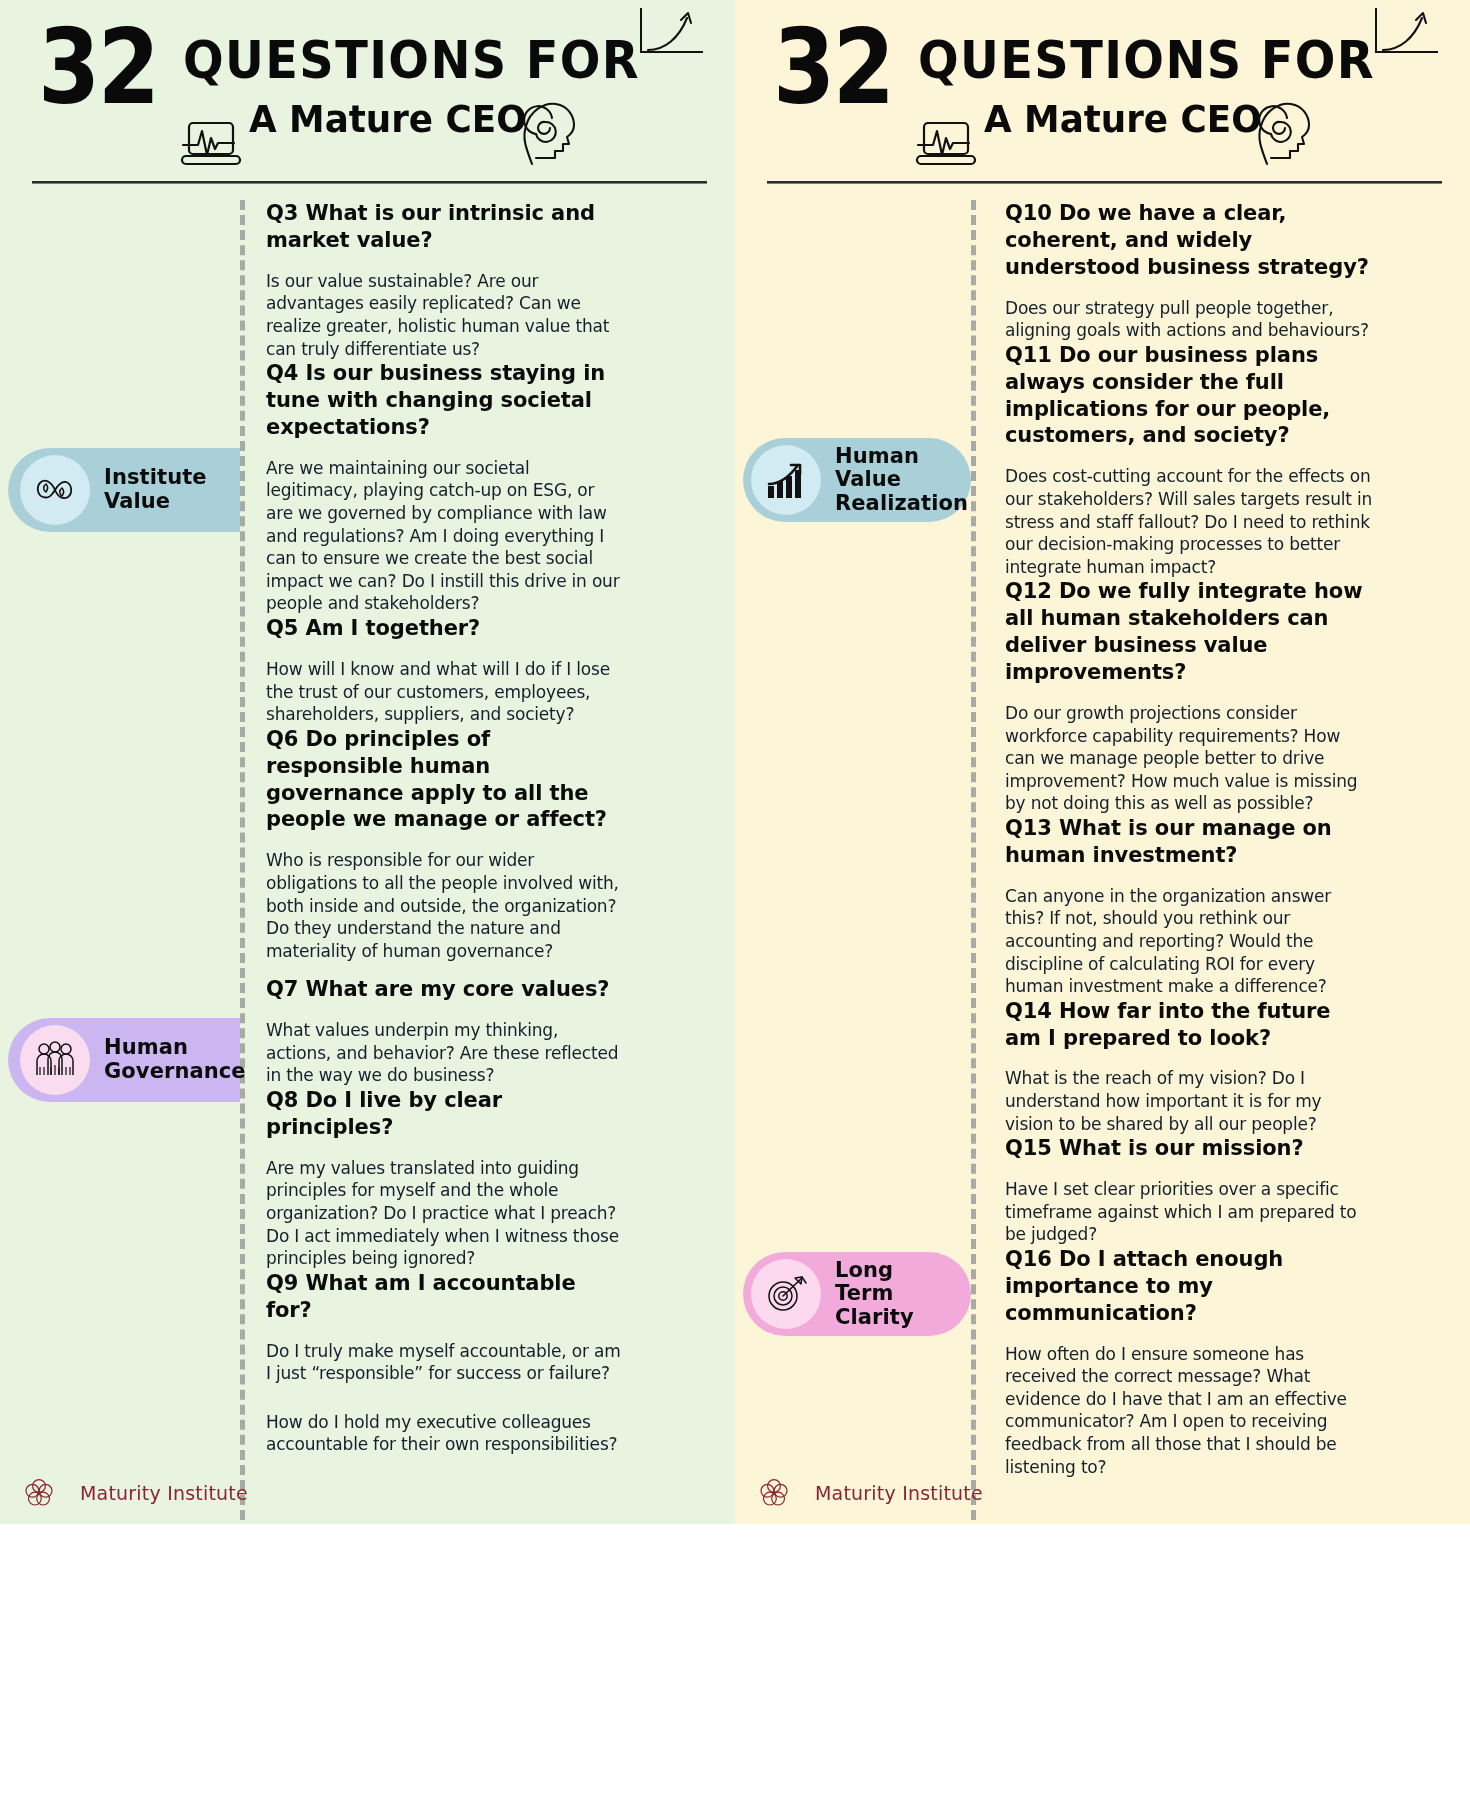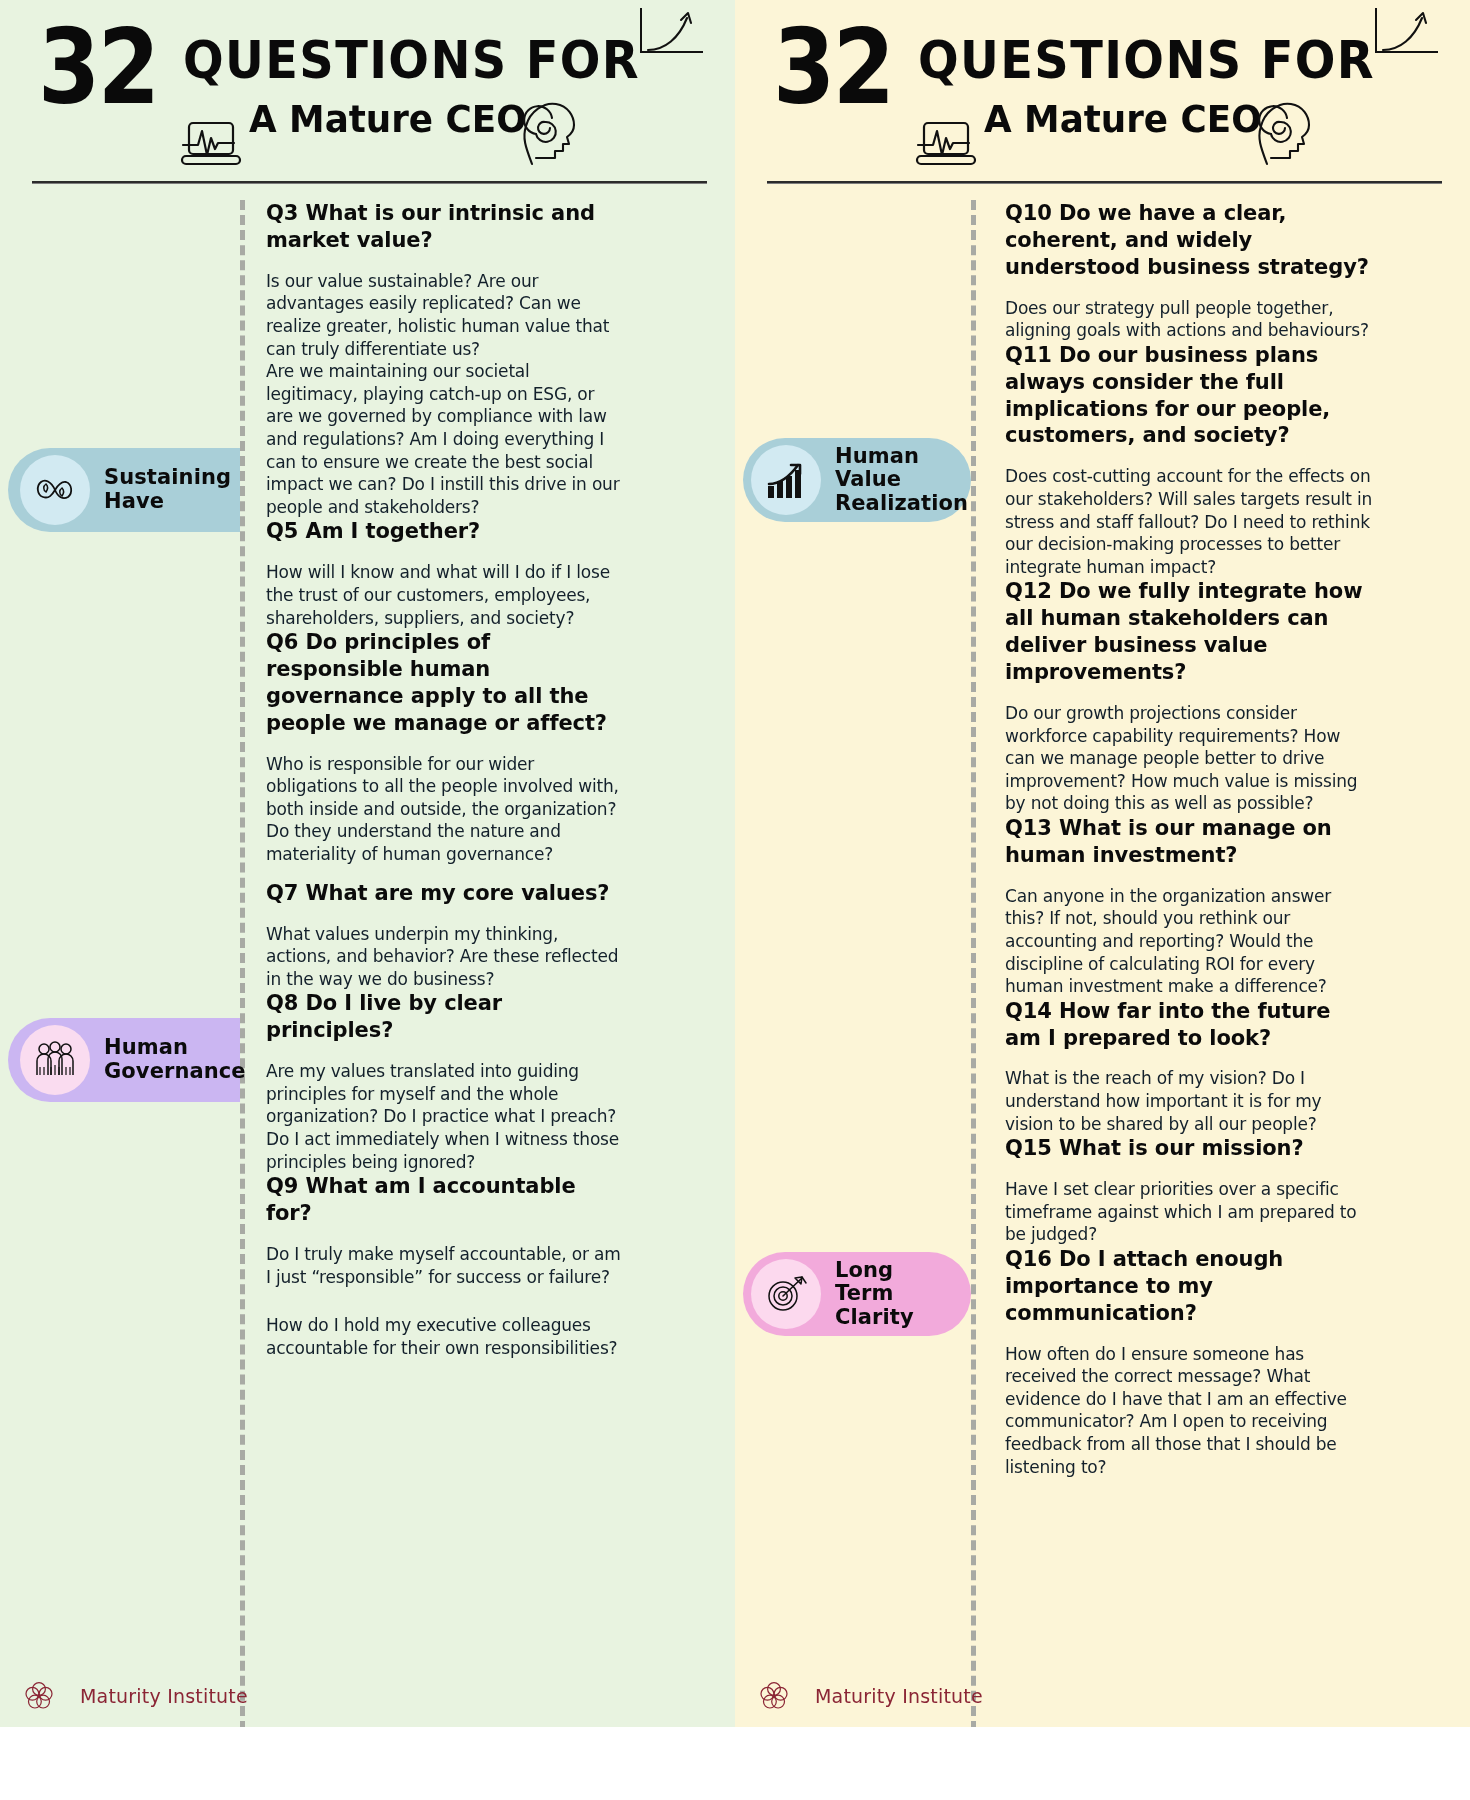--- a/index.html
+++ b/index.html
@@ -15,21 +15,21 @@
   .poster {
     position: relative;
     width: 1470px;
     height: 1800px;
     display: flex;
   }
 
   .panel {
     position: relative;
     width: 735px;
-    height: 1727px;
+    height: 1524px;
     overflow: hidden;
   }
   .panel--left  { background: #e8f3e0; }
   .panel--right { background: #fcf5d7; }
 
   
   .header {
     position: relative;
     height: 200px;
     padding: 18px 30px 0 38px;
@@ -267,21 +267,21 @@
 
       <div class="badge badge--sustaining">
         <span class="badge-circle">
           <svg width="44" height="32" viewBox="0 0 44 32">
             <path d="M22 16 C18 7 12 5 8 8 C3 12 4 21 10 23 C16 25 19 21 22 16
                      C25 11 28 7 33 8 C39 10 40 19 35 23 C30 26 25 23 22 16 Z" fill="none" stroke="#111" stroke-width="1.8"></path>
             <path d="M13 10 C10 12 10 16 13 18 C15 15 15 12 13 10 Z" fill="none" stroke="#111" stroke-width="1.5"></path>
             <path d="M29 14 C26 16 26 20 29 22 C31 19 31 16 29 14 Z" fill="none" stroke="#111" stroke-width="1.5"></path>
           </svg>
         </span>
-        <span class="badge-label">Sustaining Have</span>
+        <span class="badge-label">Institute Value</span>
       </div>
 
       <div class="badge badge--governance">
         <span class="badge-circle">
           <svg width="44" height="38" viewBox="0 0 44 38">
             <circle cx="11" cy="8" r="5" fill="none" stroke="#111" stroke-width="1.5"></circle>
             <circle cx="22" cy="6" r="5" fill="none" stroke="#111" stroke-width="1.5"></circle>
             <circle cx="33" cy="8" r="5" fill="none" stroke="#111" stroke-width="1.5"></circle>
             <path d="M4 34 V20 a7 7 0 0 1 14 0 V34" fill="none" stroke="#111" stroke-width="1.5"></path>
             <path d="M15 34 V18 a7 7 0 0 1 14 0 V34" fill="none" stroke="#111" stroke-width="1.5"></path>
@@ -293,20 +293,21 @@
       </div>
 
       <div class="qcol">
 
         <div class="q-block">
           <div class="q-title">Q3 What is our intrinsic and market value?</div>
           <div class="q-body">Is our value sustainable? Are our advantages easily replicated? Can we realize greater, holistic human value that can truly differentiate us?</div>
         </div>
 
         <div class="q-block">
+          <div class="q-title">Q4 Is our business staying in tune with changing societal expectations?</div>
           <div class="q-body">Are we maintaining our societal legitimacy, playing catch-up on ESG, or are we governed by compliance with law and regulations? Am I doing everything I can to ensure we create the best social impact we can? Do I instill this drive in our people and stakeholders?</div>
         </div>
 
         <div class="q-block">
           <div class="q-title">Q5 Am I together?</div>
           <div class="q-body">How will I know and what will I do if I lose the trust of our customers, employees, shareholders, suppliers, and society?</div>
         </div>
 
         <div class="q-block">
           <div class="q-title">Q6 Do principles of responsible human governance apply to all the people we manage or affect?</div>

